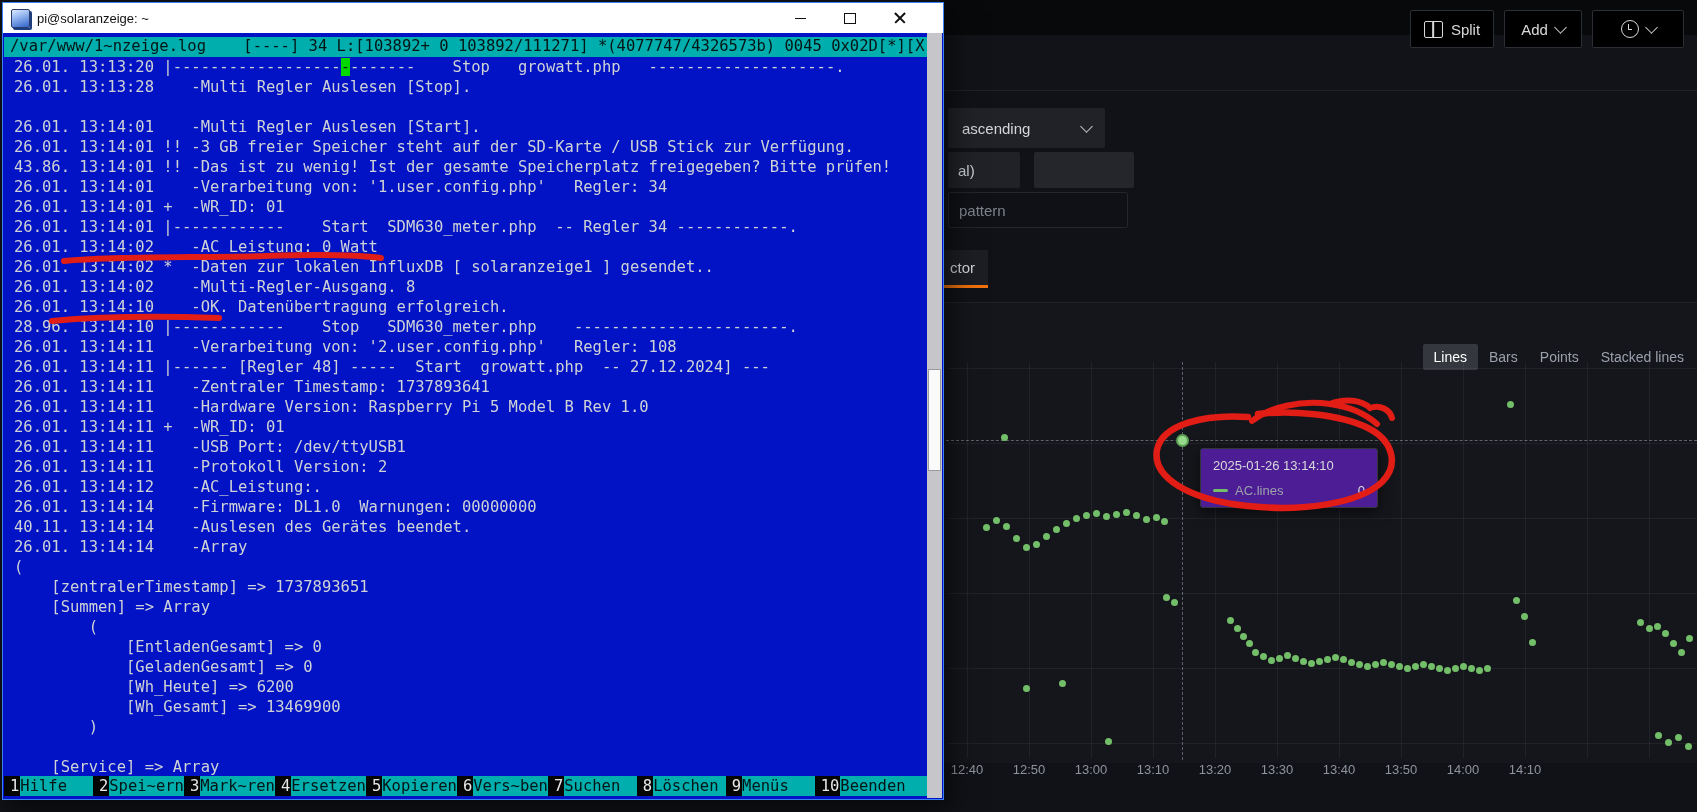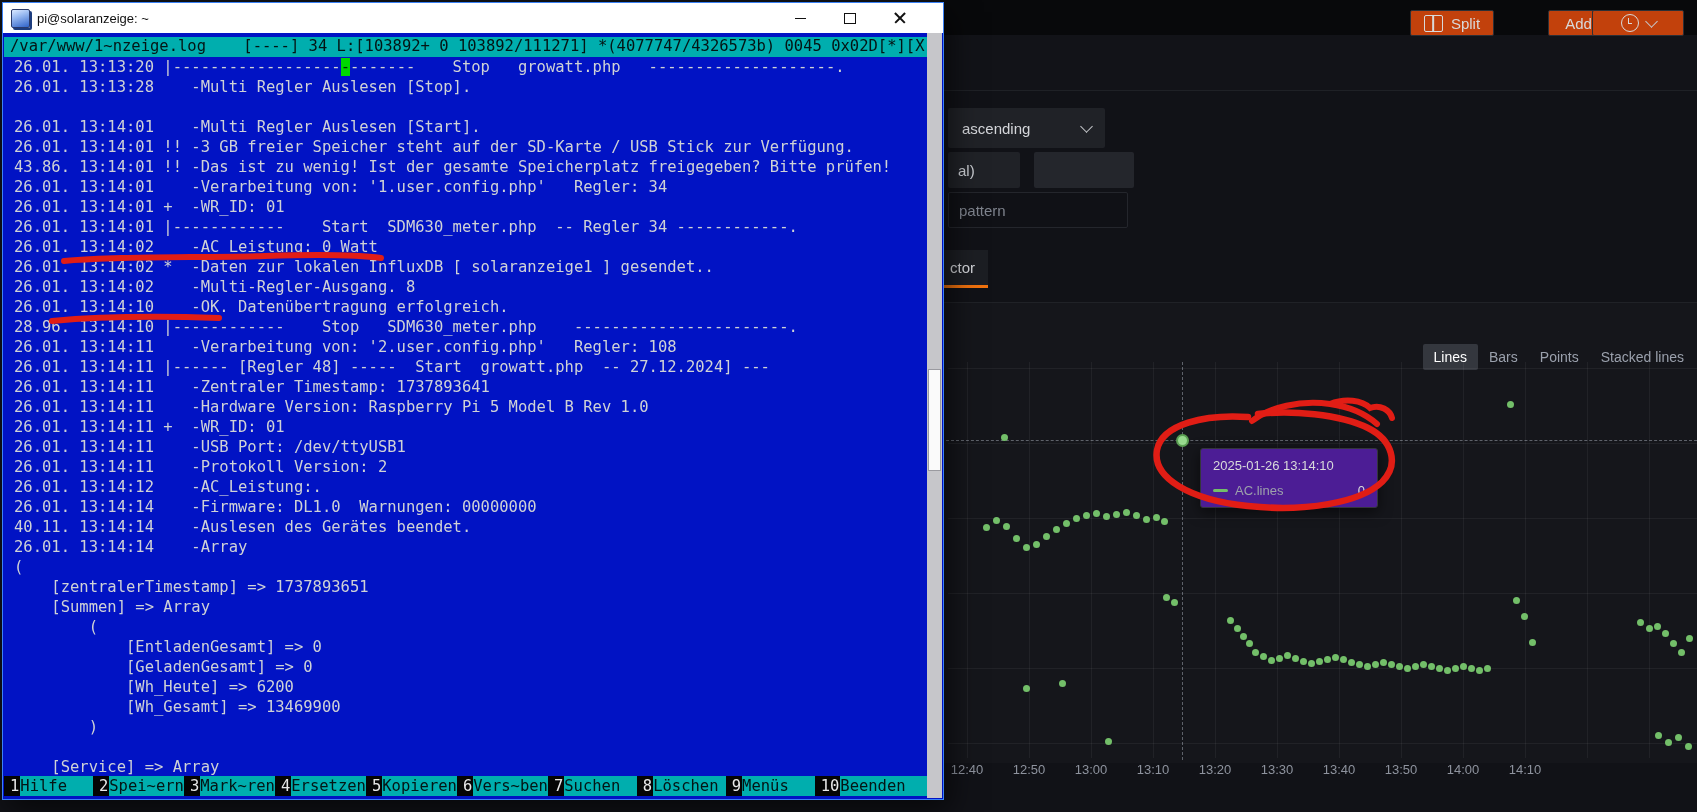--- a/index.html
+++ b/index.html
@@ -3,25 +3,25 @@
 <meta charset="utf-8">
 <style>
   html,body{margin:0;padding:0;background:#000;}
   .screen{position:relative;width:1697px;height:812px;overflow:hidden;background:#111217;
           font-family:"Liberation Sans",sans-serif;}
 
   
   .gr-topstrip{position:absolute;left:940px;top:0;right:0;height:35px;background:#08090b;}
   .gr-toolbar{position:absolute;left:940px;top:35px;right:0;height:55px;background:#121318;
               border-bottom:1px solid #1f2126;}
-  .gr-btn{position:absolute;top:10px;height:26px;background:#c2410c;border:1px solid #2c2f35;
+  .gr-btn{position:absolute;top:10px;height:38px;background:#000000;border:1px solid #2c2f35;
           border-radius:2px;color:#d8d9da;font-size:15px;display:flex;align-items:center;
           justify-content:center;gap:8px;cursor:pointer;font-family:"Liberation Sans",sans-serif;}
   #btn-split{left:1410px;width:84px;}
-  #btn-add{left:1504px;width:78px;margin-left:44px;}
+  #btn-add{left:1504px;width:78px;}
   #btn-time{left:1592px;width:92px;}
   .chev{width:8px;height:8px;border-right:1.7px solid #c7c9cd;border-bottom:1.7px solid #c7c9cd;
         transform:rotate(45deg);margin-top:-4px;display:inline-block;}
   .ic-split{width:17px;height:15px;border:1.7px solid #d8d9da;border-radius:2px;position:relative;display:inline-block;}
   .ic-split::after{content:"";position:absolute;left:50%;top:0;bottom:0;width:1.7px;background:#d8d9da;transform:translateX(-50%);}
   .ic-clock{width:16px;height:16px;border:1.7px solid #d8d9da;border-radius:50%;position:relative;display:inline-block;}
   .ic-clock::after{content:"";position:absolute;left:6px;top:3px;width:3px;height:5px;
         border-left:1.6px solid #d8d9da;border-bottom:1.6px solid #d8d9da;}
 
   .gr-select{position:absolute;left:948px;top:108px;width:157px;height:40px;background:#202227;

